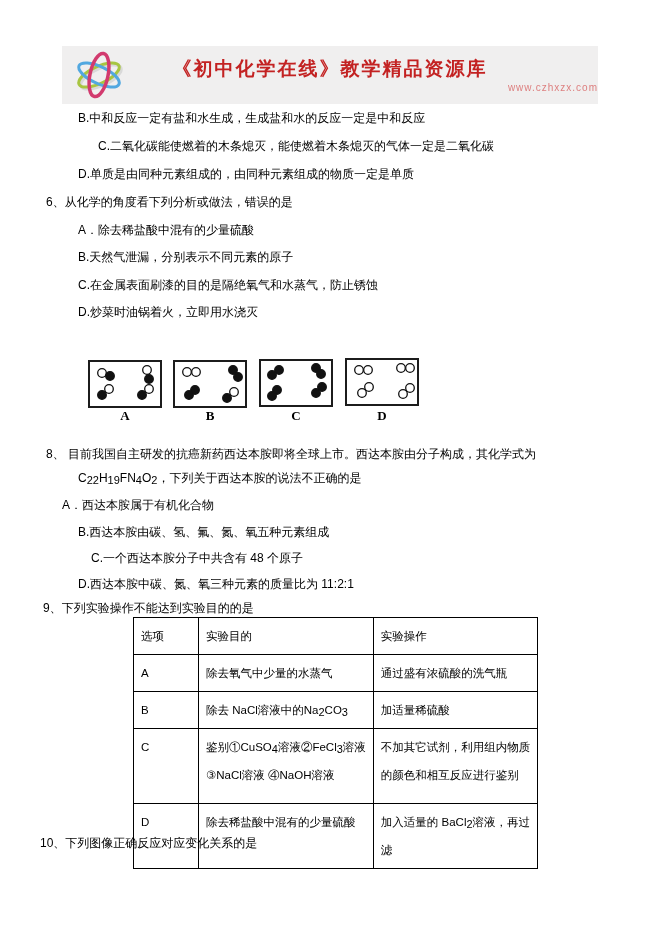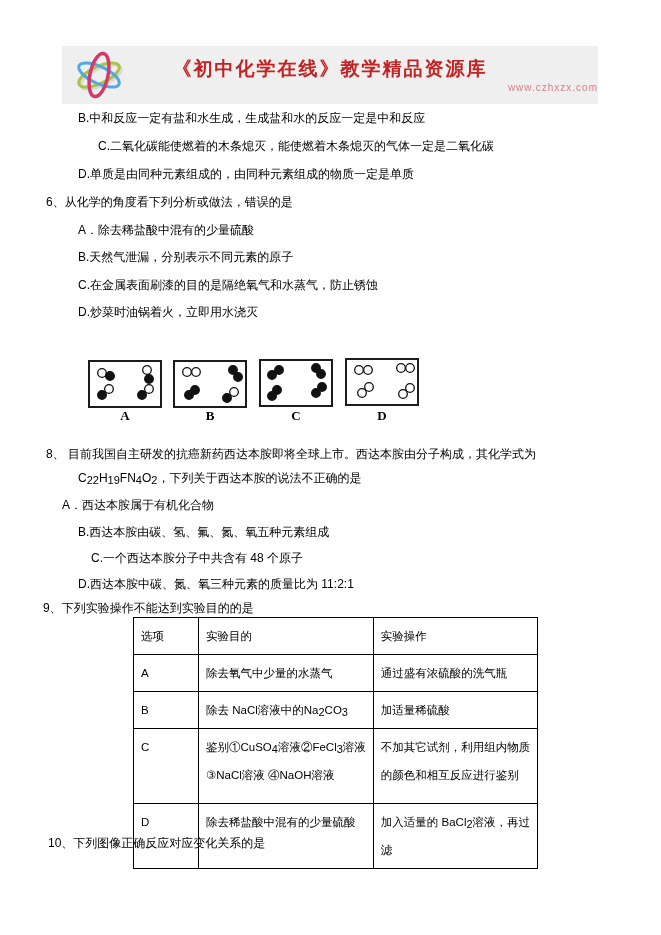--- a/index.html
+++ b/index.html
@@ -135,15 +135,15 @@
       <td><span>不加其它试剂，利用组内物质</span><br><span>的颜色和相互反应进行鉴别</span></td>
     </tr>
     <tr>
       <td style="height:44px;">D</td>
       <td><span>除去稀盐酸中混有的少量硫酸</span></td>
       <td><span>加入适量的 BaCl</span><sub>2</sub><span>溶液，再过</span><br><span>滤</span></td>
     </tr>
   </tbody>
     </table>
 
-  <div class="ln" style="left:48px;top:835px;">10、下列图像正确反应对应变化关系的是</div>
+  <div class="ln" style="left:40px;top:835px;">10、下列图像正确反应对应变化关系的是</div>
 
 </div>
 
 </body></html>

